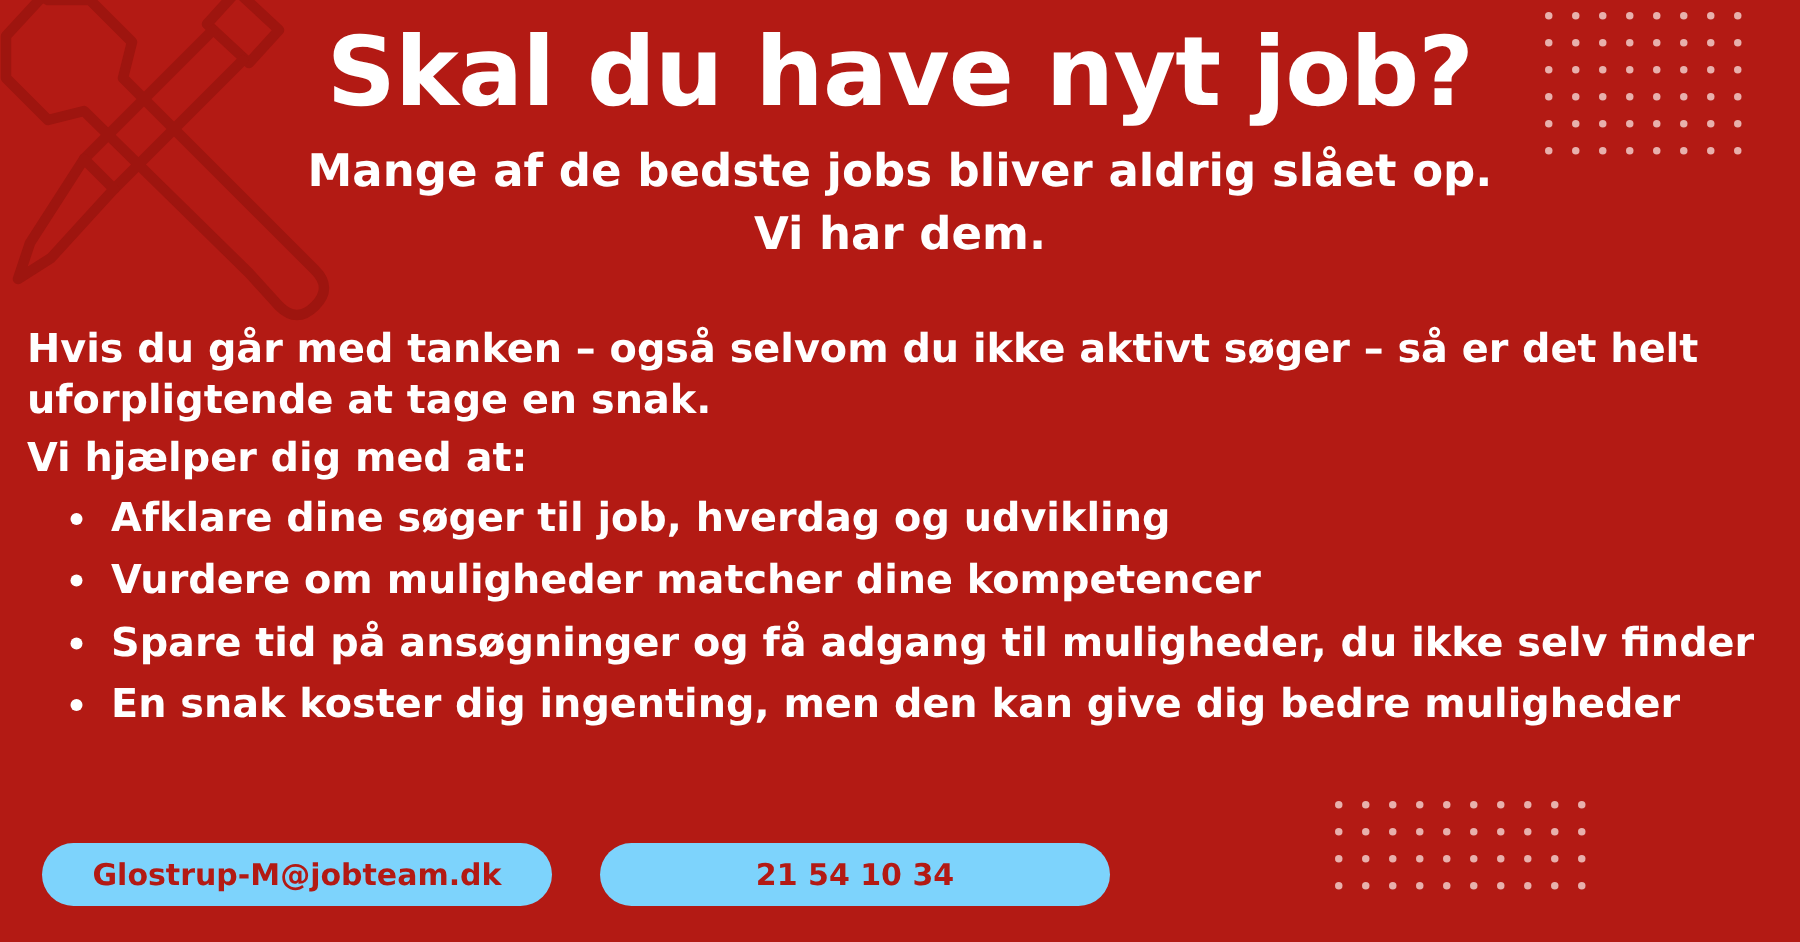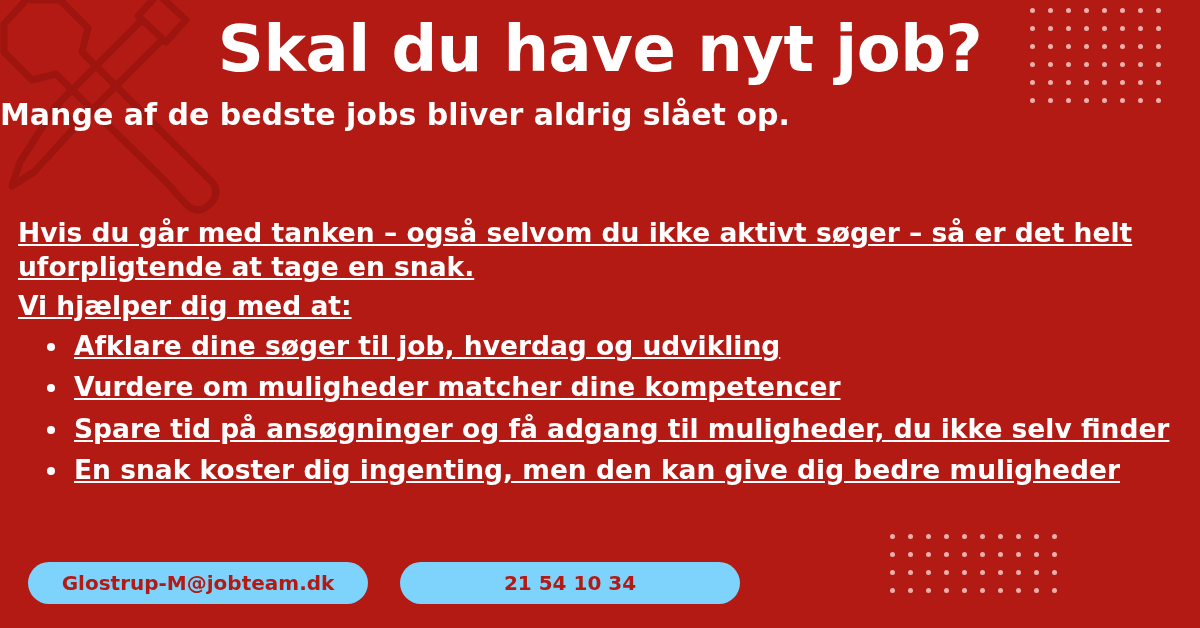--- a/index.html
+++ b/index.html
@@ -69,37 +69,37 @@
     font-size: 64px;
     font-weight: bold;
     letter-spacing: -0.5px;
     line-height: 1.1;
   }
   .subhead {
     position: absolute;
     top: 94px;
     left: 0;
     width: 1200px;
+    text-align: center;
     color: #ffffff;
     font-size: 30px;
     font-weight: bold;
     line-height: 1.4;
   }
   .subhead div { display: block; }
 
   .body-copy {
     position: absolute;
     top: 216px;
     left: 18px;
     width: 1165px;
     color: #ffffff;
     font-size: 26.5px;
     font-weight: bold;
     line-height: 1.3;
-    text-decoration: underline;
   }
   .body-copy p {
     margin: 0 0 4px 0;
   }
   .body-copy ul {
     margin: 6px 0 0 0;
     padding-left: 52px;
     list-style: disc;
   }
   .body-copy li {
@@ -239,20 +239,21 @@
       <span></span>
       <span></span>
       <span></span>
       <span></span>
   </div>
 
   <div class="headline">Skal du have nyt job?</div>
 
   <div class="subhead">
     <div>Mange af de bedste jobs bliver aldrig slået op.</div>
+    <div>Vi har dem.</div>
   </div>
 
   <div class="body-copy">
     <p>Hvis du går med tanken – også selvom du ikke aktivt søger – så er det helt uforpligtende at tage en snak.</p>
     <p>Vi hjælper dig med at:</p>
     <ul>
       <li>Afklare dine søger til job, hverdag og udvikling</li>
       <li>Vurdere om muligheder matcher dine kompetencer</li>
       <li>Spare tid på ansøgninger og få adgang til muligheder, du ikke selv finder</li>
       <li>En snak koster dig ingenting, men den kan give dig bedre muligheder</li>

